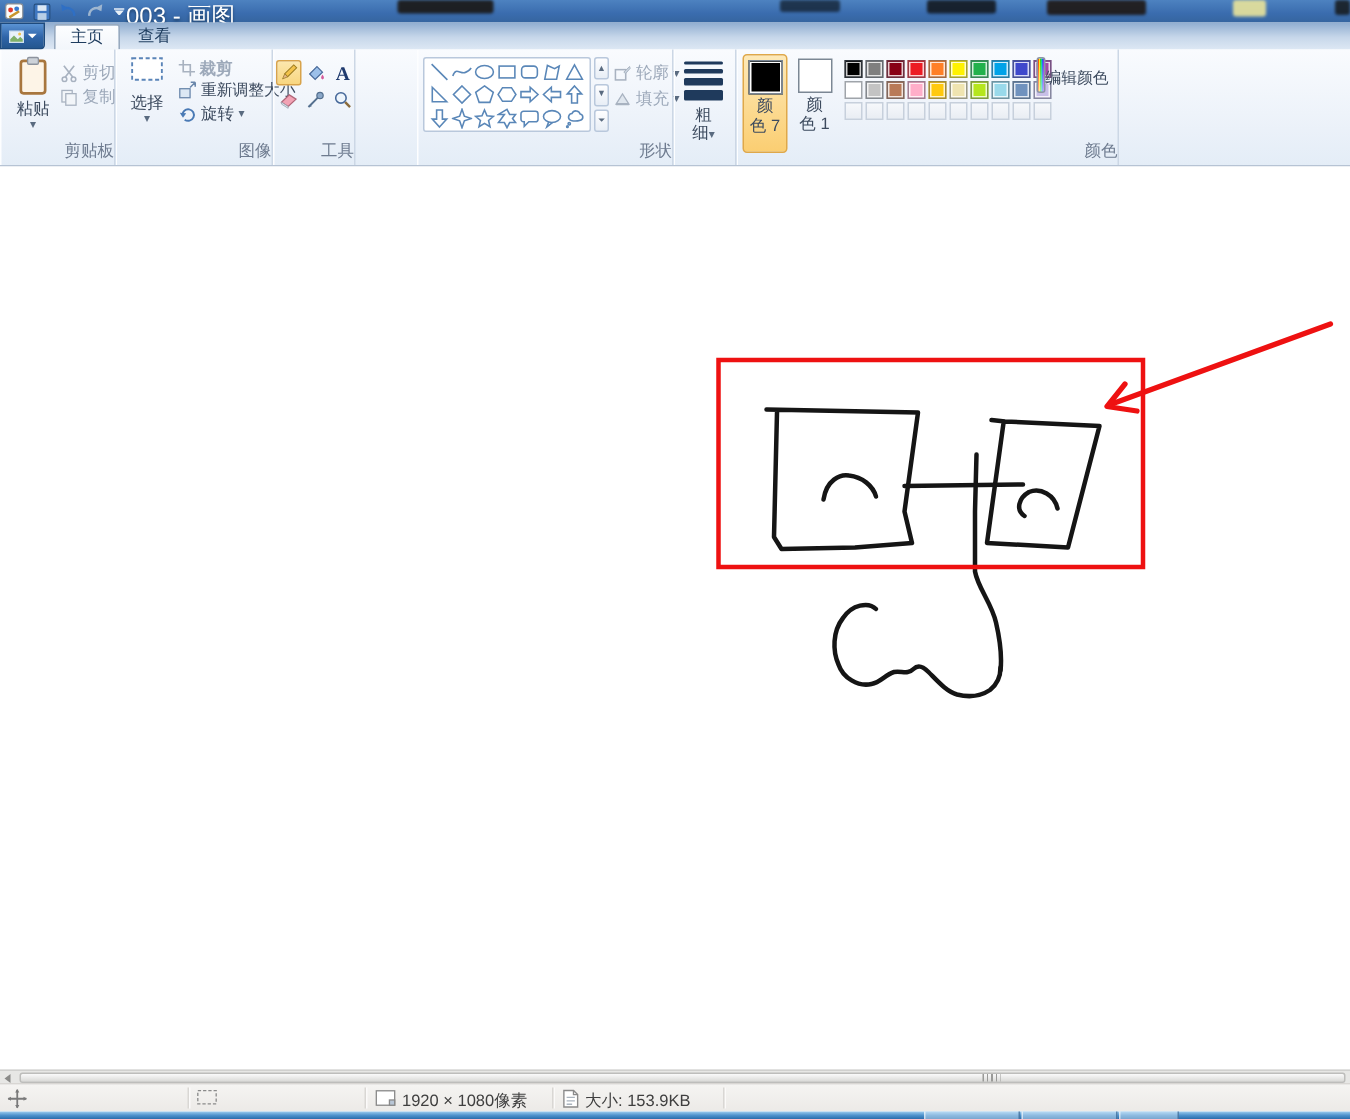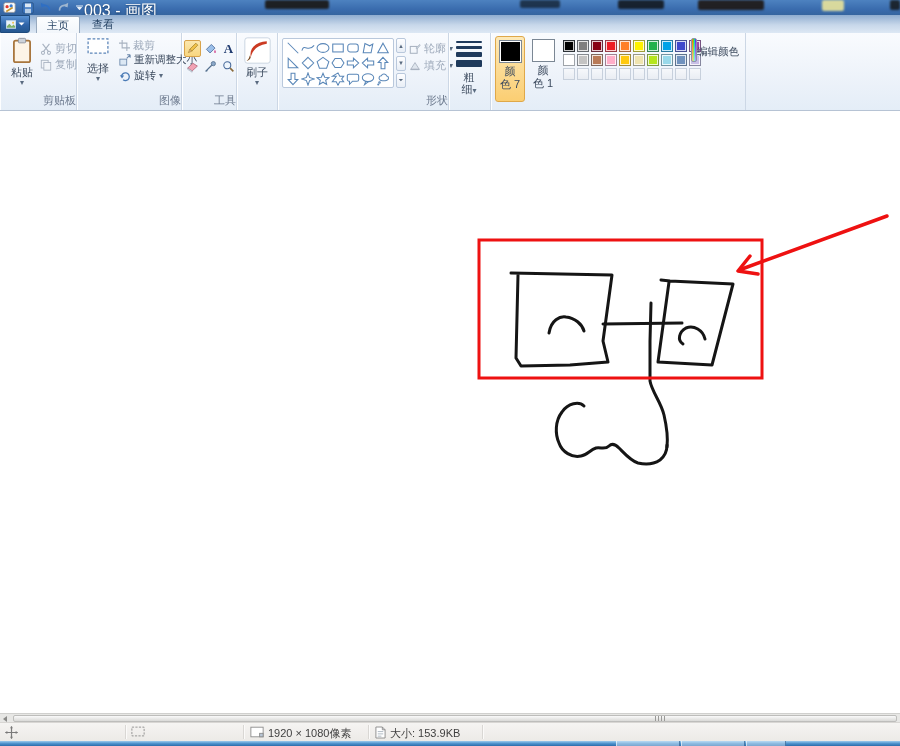--- a/index.html
+++ b/index.html
@@ -16,21 +16,21 @@
   .qbtn{width:15px;height:13px;display:flex;align-items:center;justify-content:center;}
   #title-text{left:84px;top:1px;color:#fff;font-size:16px;text-shadow:0 1px 2px #1b3c63;white-space:nowrap;}
 
   
   #tabstrip{left:0;top:15px;width:900px;height:18px;
     background:linear-gradient(#8fadd0,#c7d7ea 55%,#dde8f4);}
   #appmenu{left:0;top:0;width:30px;height:18px;border-radius:0 0 3px 0;
     background:linear-gradient(#5a93d4,#2f64a8 55%,#24578f);
     border:1px solid #1d4a7d;box-sizing:border-box;
     display:flex;align-items:center;justify-content:center;gap:2px;color:#fff;}
-  .tab{top:1px;height:17px;padding:0 10px;display:flex;align-items:center;
+  .tab{top:1px;height:17px;padding:0 10px;display:flex;align-items:flex-start;
     font-size:11px;color:#1e3c5e;}
   .tab.active{background:linear-gradient(#fdfeff,#f2f6fb);border:1px solid #98aabf;border-bottom:none;
     border-radius:2px 2px 0 0;box-sizing:border-box;}
 
   
   #ribbon{left:0;top:33px;width:900px;height:77px;
     background:linear-gradient(#f9fbfe,#eef3fa 55%,#e4edf7);
     border-bottom:1px solid #b6c3d4;box-sizing:content-box;}
   .rgroup{position:absolute;top:0;height:77px;border-right:1px solid #ccd7e5;box-shadow:1px 0 0 #fdfeff inset;}
   .glabel{position:absolute;bottom:2px;left:0;right:0;text-align:right;
@@ -269,21 +269,21 @@
     <div class="glabel">剪贴板</div>
   </div>
 
   <div class="rgroup" style="left:77px;width:104px;">
     <div class="bigbtn drop" style="left:3px;top:2px;width:36px;">
       <svg width="24" height="18" viewBox="0 0 26 20">
           <rect x="2" y="2" width="22" height="16" fill="#fff" stroke="#5a84b8" stroke-width="1.4" stroke-dasharray="3 2"></rect>
         </svg>
       <span class="cap" style="margin-top:6px;">选择</span>
     </div>
-    <div class="smallrow gray" style="left:42px;top:5px;">
+    <div class="smallrow gray" style="left:42px;top:5px;font-weight:bold;">
       <svg width="11" height="11" viewBox="0 0 14 14">
           <path d="M4 0 V10 H14 M0 4 H10 V14" stroke="#a8b2c0" stroke-width="1.4" fill="none"></path>
         </svg>
       <span>裁剪</span>
     </div>
     <div class="smallrow dark" style="left:42px;top:20px;font-size:10.5px;">
       <svg width="12" height="12" viewBox="0 0 14 14">
           <rect x="1" y="6" width="8" height="7" fill="#dce8f4" stroke="#6a87ab"></rect>
           <path d="M9 5 L13 1 M13 1 h-3.5 M13 1 v3.5" stroke="#6a87ab" stroke-width="1.2" fill="none"></path>
         </svg>
@@ -333,30 +333,20 @@
       <div class="toolbtn">
         <svg width="13" height="13" viewBox="0 0 16 16">
             <circle cx="6.5" cy="6.5" r="4.3" fill="#eef5fc" stroke="#47699a" stroke-width="1.3"></circle>
             <path d="M10 10 L14 14" stroke="#8a6a3a" stroke-width="2"></path>
           </svg>
       </div>
     </div>
     <div class="glabel">工具</div>
   </div>
 
-  <div class="rgroup" style="left:237px;width:40px;">
-    <div class="bigbtn drop" style="left:3px;top:2px;width:34px;">
-      <svg width="27" height="27" viewBox="0 0 32 32">
-        <rect x="1" y="1" width="30" height="30" rx="3" fill="#fff" stroke="#c3cfdd"></rect>
-        <path d="M27 5 C13 6 6 14 8 24 C10 16 15 10 27 8 Z" fill="#cb3b23"></path>
-        <path d="M8 24 C7.2 26.5 5.5 28 3 28.5 C5.5 26.5 6.3 24.8 6.8 22 Z" fill="#7a4a21"></path>
-      </svg>
-      <span class="cap">刷子</span>
-    </div>
-  </div>
 
   <div class="rgroup" style="left:278px;width:170px;">
     <div id="shapebox">
         <div class="shp">
           <svg width="14" height="14" viewBox="0 0 16 16" fill="none" stroke="#5a87b8" stroke-width="1.2">
             <use href="#sh-line"></use>
           </svg>
         </div>
         <div class="shp">
           <svg width="14" height="14" viewBox="0 0 16 16" fill="none" stroke="#5a87b8" stroke-width="1.2">
@@ -541,20 +531,21 @@
         <div class="swatch empty"></div>
         <div class="swatch empty"></div>
         <div class="swatch empty"></div>
         <div class="swatch empty"></div>
         <div class="swatch empty"></div>
       </div>
     <div id="editcolors">
       <span id="rainbow"></span>
       <span style="margin-top:3px;font-size:10.5px;color:#3c4a5e;white-space:nowrap;">编辑颜色</span>
     </div>
+    <div class="glabel">颜色</div>
   </div>
 </div>
 
 <div id="canvas" class="abs">
   <svg id="sketch-svg" width="900" height="602" viewBox="0 0 900 602">
       <path d="M511 162 L612 164 L603 230 L608 251 L570 254 L521 255 L516 247 L518 164" fill="none" stroke="#151515" stroke-width="3" stroke-linecap="round" stroke-linejoin="round"></path>
       <path d="M549 222 C551 209 560 205 566 206 C575 207 582 213 584 220" fill="none" stroke="#151515" stroke-width="3" stroke-linecap="round" stroke-linejoin="round"></path>
       <path d="M661 169 L670 170 L733 173 L712 254 L658 251 L669 171" fill="none" stroke="#151515" stroke-width="3" stroke-linecap="round" stroke-linejoin="round"></path>
       <path d="M683 233 C677 229 679 221 686 217 C694 214 703 219 705 228" fill="none" stroke="#151515" stroke-width="3" stroke-linecap="round" stroke-linejoin="round"></path>
       <path d="M603 213 L682 212" fill="none" stroke="#151515" stroke-width="3" stroke-linecap="round" stroke-linejoin="round"></path>

